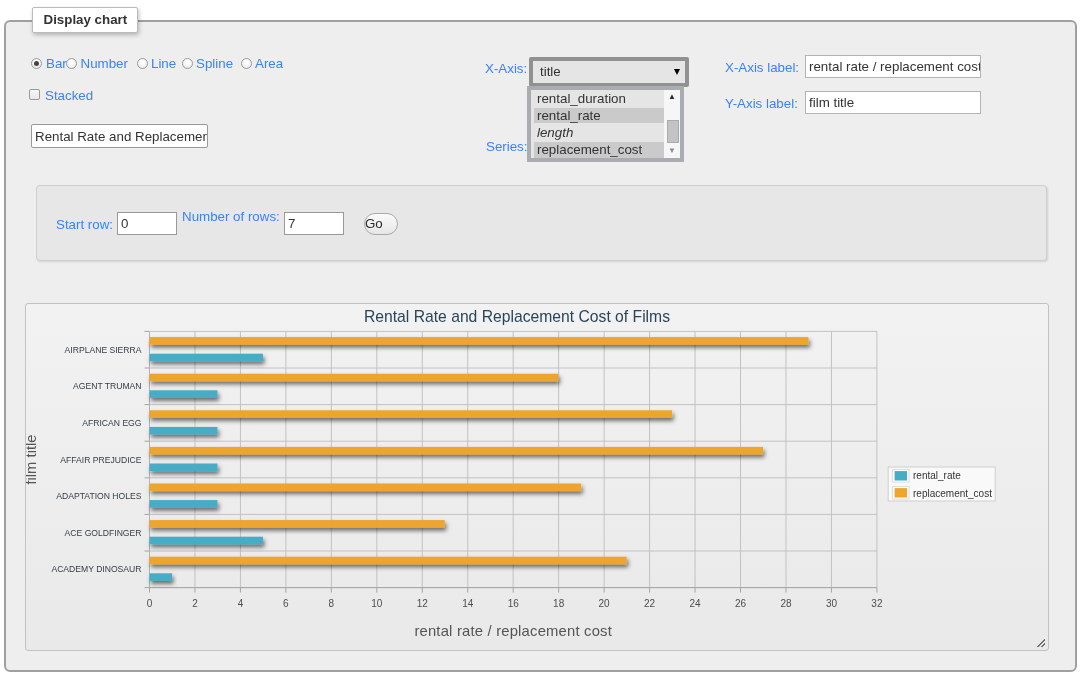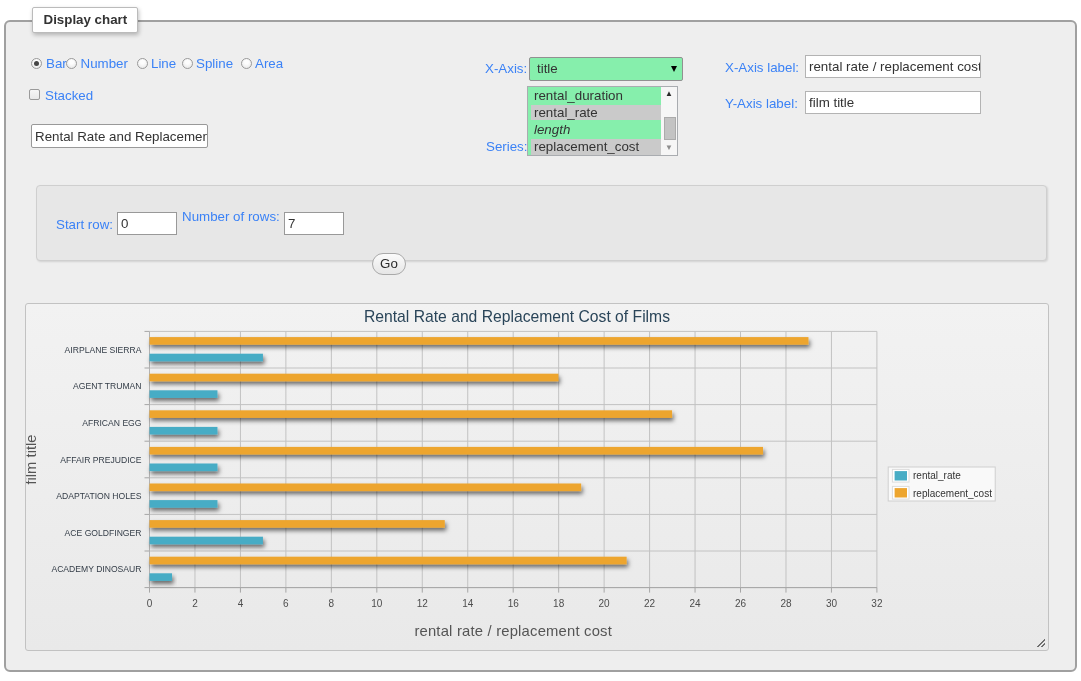--- a/index.html
+++ b/index.html
@@ -5,32 +5,32 @@
 html,body{margin:0;padding:0;background:#fff;}
 body{font-family:"Liberation Sans",sans-serif;font-size:13.33px;color:#333;width:1081px;height:681px;position:relative;overflow:hidden;}
 .abs{position:absolute;}
 #fs{left:4px;top:20px;width:1069px;height:648px;border:2px solid #a0a0a0;border-radius:6px;background:#eeeeee;}
 #fslabel{left:32px;top:7px;white-space:nowrap;height:15px;background:#fff;border:1px solid #bbb;border-radius:2px;box-shadow:1px 2px 4px rgba(0,0,0,0.25);padding:4px 10px 5px 10.5px;font-weight:bold;color:#333;}
 .radio{width:9px;height:9px;border:1px solid #9a9a9a;border-radius:50%;background:radial-gradient(circle at 50% 35%,#fdfdfd 25%,#e6e6e6 90%);}
 .radio.on::after{content:"";position:absolute;left:2px;top:2px;width:5px;height:5px;border-radius:50%;background:#454545;}
 .cb{width:9px;height:9px;border:1px solid #9a9a9a;border-radius:2px;background:linear-gradient(#f6f6f6,#e9e9e9);}
 .lbl{color:#3b82f6;}
 input.txt{position:absolute;border:1px solid #999;background:#fff;font-family:"Liberation Sans",sans-serif;font-size:13.33px;color:#333;padding:0 0 0 3px;margin:0;}
-.sel{position:absolute;border:1px solid #b91c1c;background:#86efac;}
+.sel{position:absolute;border:4px solid #b91c1c;background:#e5e5e5;}
 #xsel{left:529px;top:56.5px;width:152px;height:22px;border-color:#919191;border-radius:2px;}
 #xsel .tx{position:absolute;left:7px;top:3.5px;}
 #xsel .ar{position:absolute;right:5.5px;top:8px;width:0;height:0;border-left:3.5px solid transparent;border-right:3.5px solid transparent;border-top:6px solid #000;}
 #serlist{left:527px;top:86px;width:149px;height:68px;overflow:hidden;border-color:#a9acb0;}
 #serlist .row{position:absolute;left:3px;width:127px;height:15.5px;padding-left:3px;line-height:15.5px;white-space:nowrap;}
 #serlist .selrow{background:#cacaca;}
 #sbar{position:absolute;right:0;top:0;width:16px;height:68px;background:#f6f6f6;}
 #sbar .arr{position:absolute;left:0;width:16px;height:14px;color:#2b2b2b;font-size:8px;text-align:center;line-height:14px;}
 #sbar .thumb{position:absolute;left:3px;top:30px;width:10px;height:21px;background:#c3c3c3;border:0.5px solid #ababab;}
 #panel{left:36px;top:185px;width:1009px;height:74px;background:#e7e7e7;border:1px solid #cfcfcf;border-radius:4px;box-shadow:1px 1px 2px rgba(0,0,0,0.12);}
-#gobtn{left:372px;top:213px;width:32px;height:20px;border:1px solid #a9a9a9;border-radius:11px;background:linear-gradient(#fbfbfb,#e6e6e6);text-align:center;line-height:20px;color:#2b2b2b;margin-top:40px;}
+#gobtn{left:364px;top:213px;width:32px;height:20px;border:1px solid #a9a9a9;border-radius:11px;background:linear-gradient(#fbfbfb,#e6e6e6);text-align:left;line-height:20px;color:#2b2b2b;}
 #chartbox{left:25px;top:303px;width:1022px;height:346px;border:1px solid #c2c2c2;border-radius:3px;background:linear-gradient(#f2f2f2,#e9e9e9);}
 #rsz{right:3px;bottom:3px;width:9px;height:9px;background:repeating-linear-gradient(135deg,transparent 0px,transparent 1.6px,#6f6f6f 1.6px,#6f6f6f 2.7px);clip-path:polygon(100% 0,100% 100%,0 100%);}
 </style>
 </head>
 <body>
 <div class="abs" id="fs"></div>
 <div class="abs" id="fslabel">Display chart</div>
 
 <div class="abs radio on" style="left:31px;top:57.5px;"></div>
 <div class="abs lbl" style="left:46px;top:56px;">Bar</div>

